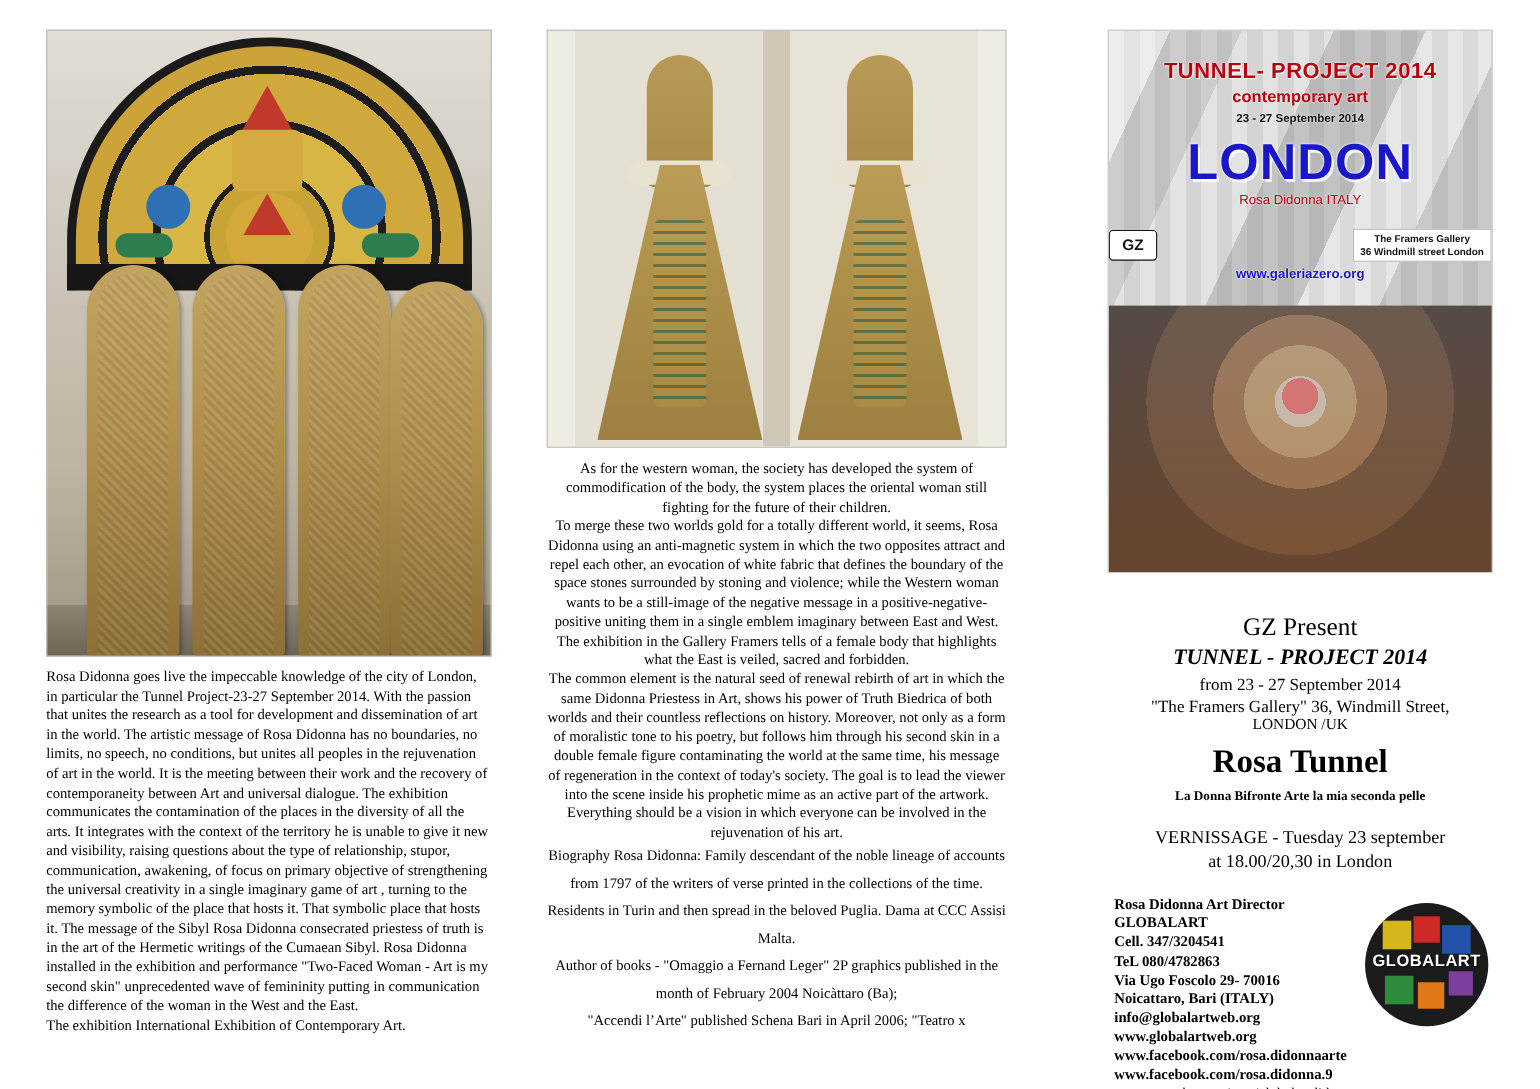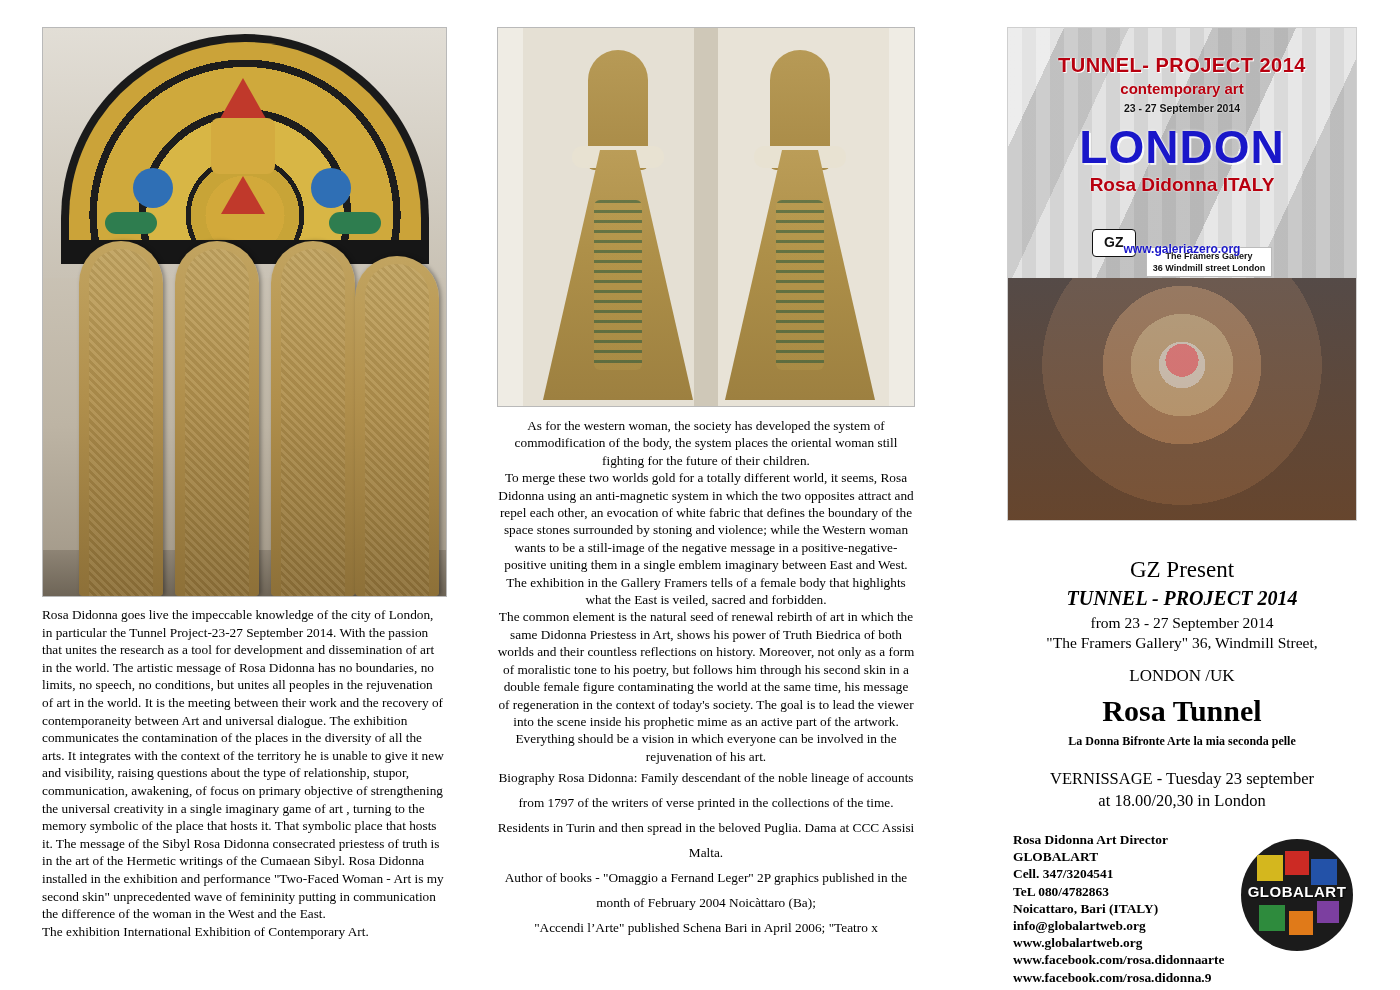--- a/index.html
+++ b/index.html
@@ -244,27 +244,27 @@
   .p-london {
     position:absolute; left:0; right:0; top:92px;
     font-family:"Liberation Sans", sans-serif;
     font-weight:bold; font-size:46px; letter-spacing:1px;
     color:#1a17c9;
     text-shadow: 0 0 3px #ffffff, 2px 2px 0 rgba(255,255,255,.8);
   }
   .p-artist {
     position:absolute; left:0; right:0; top:146px;
     font-family:"Liberation Sans", sans-serif;
-    font-weight:bold; font-size:19px;
+    font-weight:normal; font-size:12px;
     color:#b8000f;
     text-shadow: 0 0 2px #ffffff;
   }
   .p-gzrow {
     position:absolute; left:0; right:0; top:180px;
-    display:flex; align-items:center; justify-content:center; gap:10px;
+    display:flex; align-items:center; justify-content:space-between; gap:10px;
   }
   .p-gz-badge {
     width:42px; height:26px;
     background:#ffffff;
     border:1.5px solid #111111;
     border-radius:4px;
     font-family:"Liberation Sans", sans-serif;
     font-weight:bold; font-size:14px;
     line-height:24px;
     color:#111111;
@@ -272,36 +272,35 @@
   .p-gallery-box {
     background:#ffffff;
     border:1px solid #bbb;
     padding:2px 6px;
     font-family:"Liberation Sans", sans-serif;
     font-size:9px;
     font-weight:bold;
     color:#111;
     line-height:12px;
     text-align:center;
-    margin-top:39px;
   }
   .p-web {
     position:absolute; left:0; right:0; top:214px;
     font-family:"Liberation Sans", sans-serif;
     font-weight:bold; font-size:12px;
     color:#1a17c9;
     text-shadow:0 0 2px #ffffff;
   }
 
   .c3-block { margin-top: 14px; }
   .c3-gz { font-size: 23px; font-weight: normal; margin-top: 36px; }
   .c3-tunnel { font-size: 20px; font-style: italic; font-weight: bold; margin-top:4px;}
   .c3-from { font-size: 15.5px; margin-top: 4px; }
   .c3-venue { font-size: 15.5px; margin-top: 2px; }
-  .c3-city { font-size: 17px; margin-top: 14px; }
+  .c3-city { font-size: 14px; }
   .c3-name { font-size: 30px; font-weight: bold; margin-top: 8px; }
   .c3-sub { font-size: 12px; font-weight: bold; margin-top: 6px; }
   .c3-vern { font-size: 16.5px; margin-top: 20px; }
   .c3-vern2 { font-size: 16.5px; margin-top: 2px; }
 
   .contact {
     margin-top: 20px;
     text-align: left;
     padding-left: 6px;
     font-size: 13.4px;
@@ -423,20 +422,21 @@
       <div class="c3-sub">La Donna Bifronte Arte la mia seconda pelle</div>
       <div class="c3-vern">VERNISSAGE -  Tuesday 23 september</div>
       <div class="c3-vern2">at 18.00/20,30  in London</div>
     </div>
 
     <div class="contact">
       <div class="line">Rosa Didonna Art Director</div>
       <div class="line">GLOBALART</div>
       <div class="line">Cell. 347/3204541</div>
       <div class="line">TeL 080/4782863</div>
+      <div class="line">Via Ugo Foscolo 29- 70016</div>
       <div class="line">Noicattaro, Bari (ITALY)</div>
       <div class="line">info@globalartweb.org</div>
       <div class="line">www.globalartweb.org</div>
       <div class="line">www.facebook.com/rosa.didonnaarte</div>
       <div class="line">www.facebook.com/rosa.didonna.9</div>
       <div class="line thin">www.youtube.com/user/globalartdidonna</div>
       <div class="line">http://rosadidonna.jimdo.com/opere/video/</div>
 
       <div class="logo">
         <div class="sq" style="left:16px;top:16px;width:26px;height:26px;background:#d4b71e;"></div>

